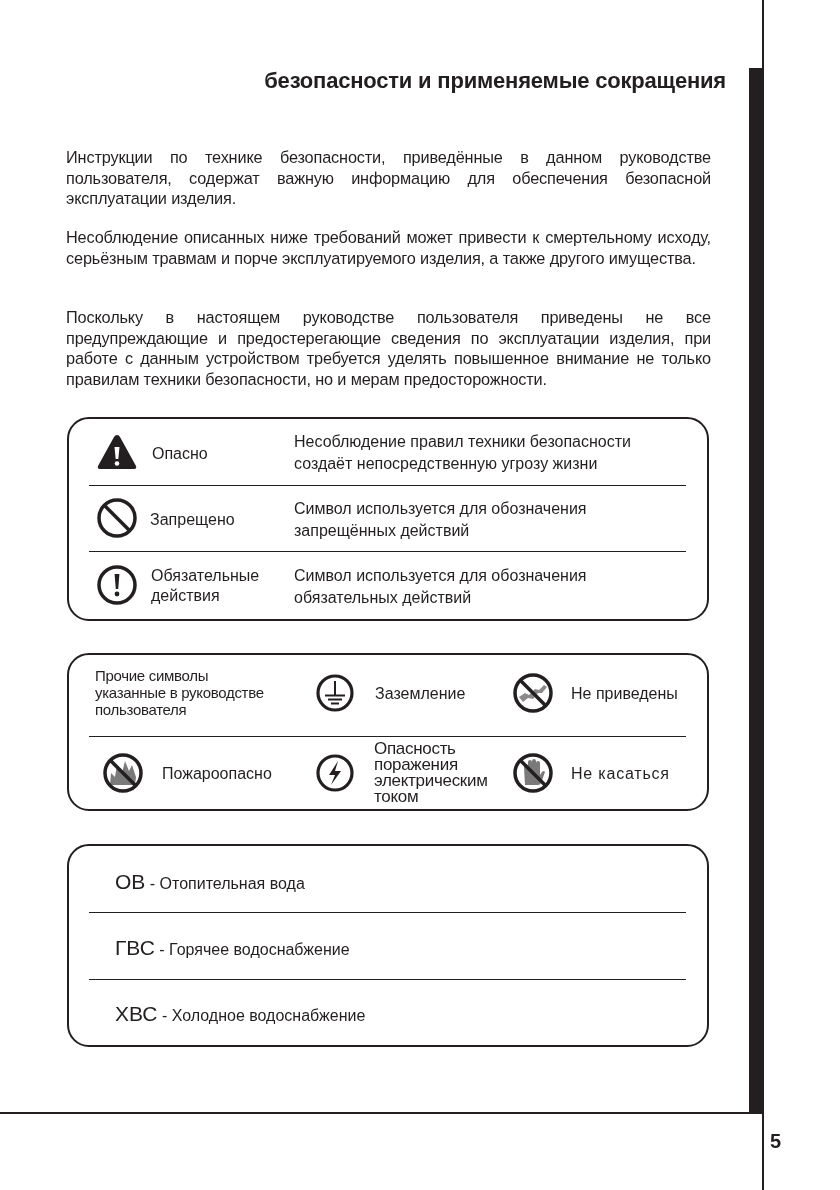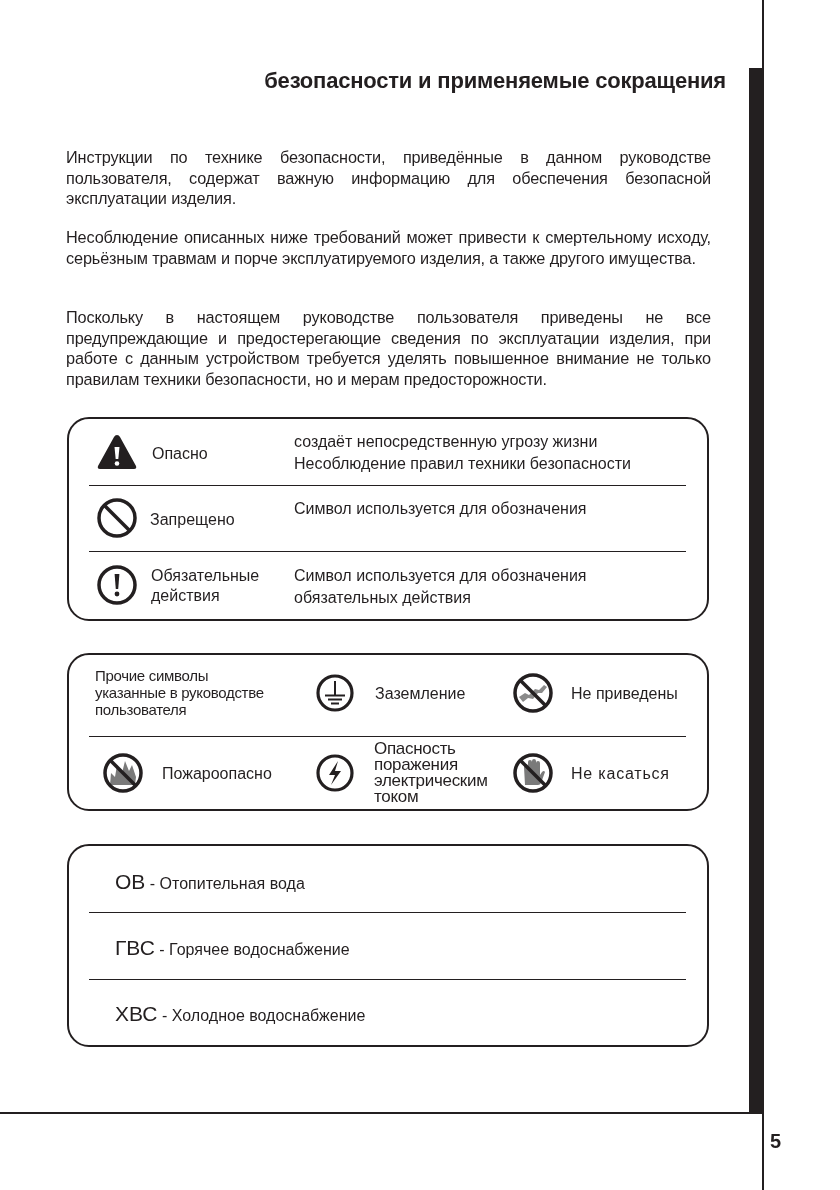--- a/index.html
+++ b/index.html
@@ -57,49 +57,50 @@
 
 <div class="abs" style="left:96px; top:433px;">
   <svg width="42" height="38" viewBox="0 0 42 38">
     <path d="M21 2 Q23 2 24 4 L40 33 Q41 36 38 36 L4 36 Q1 36 2 33 L18 4 Q19 2 21 2 Z" fill="#231f20"></path>
     <path d="M18.5 14 L23.5 14 L22.3 26 L19.7 26 Z" fill="#fff"></path>
     <circle cx="21" cy="30.5" r="2.3" fill="#fff"></circle>
   </svg>
 </div>
 <div class="abs row-label" style="left:152px; top:444px;">Опасно</div>
 <div class="abs row-desc" style="left:294px; top:431px;">
+  <div>Несоблюдение правил техники безопасности</div>
   <div>создаёт непосредственную угрозу жизни</div>
-  <div>Несоблюдение правил техники безопасности</div>
 </div>
 
 <div class="abs" style="left:96px; top:497px;">
   <svg width="42" height="42" viewBox="0 0 42 42">
     <circle cx="21" cy="21" r="18" fill="none" stroke="#231f20" stroke-width="3.5"></circle>
     <line x1="8.5" y1="8.5" x2="33.5" y2="33.5" stroke="#231f20" stroke-width="3.5"></line>
   </svg>
 </div>
 <div class="abs row-label" style="left:150px; top:510px;">Запрещено</div>
 <div class="abs row-desc" style="left:294px; top:498px;">
   <div>Символ используется для обозначения</div>
+  <div>запрещённых действий</div>
 </div>
 
 <div class="abs" style="left:96px; top:564px;">
   <svg width="42" height="42" viewBox="0 0 42 42">
     <circle cx="21" cy="21" r="18" fill="none" stroke="#231f20" stroke-width="3.5"></circle>
     <path d="M18.6 10 L23.4 10 L22.2 25 L19.8 25 Z" fill="#231f20"></path>
     <circle cx="21" cy="30" r="2.4" fill="#231f20"></circle>
   </svg>
 </div>
 <div class="abs row-label" style="left:151px; top:566px; line-height:20px;">
   <div>Обязательные</div>
   <div>действия</div>
 </div>
 <div class="abs row-desc" style="left:294px; top:565px;">
   <div>Символ используется для обозначения</div>
-  <div>обязательных действия</div>
+  <div>обязательных действий</div>
 </div>
 
 <div class="abs box box2"></div>
 <div class="abs divider" style="left:89px; top:736px; width:597px;"></div>
 
 <div class="abs small" style="left:95px; top:667px; font-size:15px; line-height:17px; letter-spacing:-0.3px;">
   <div>Прочие символы</div>
   <div>указанные в руководстве</div>
   <div>пользователя</div>
 </div>

